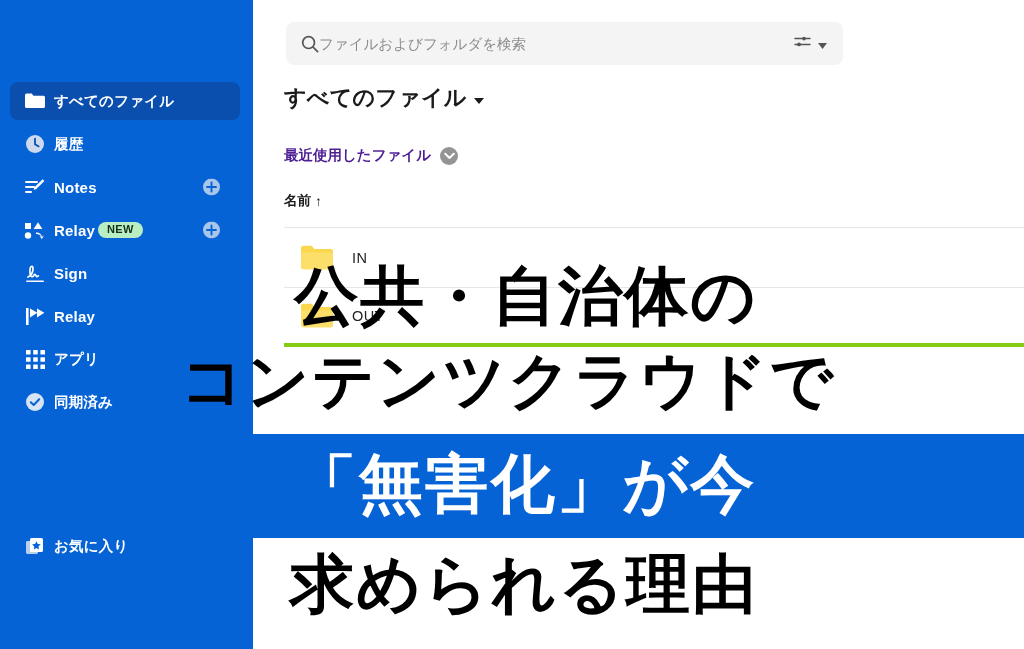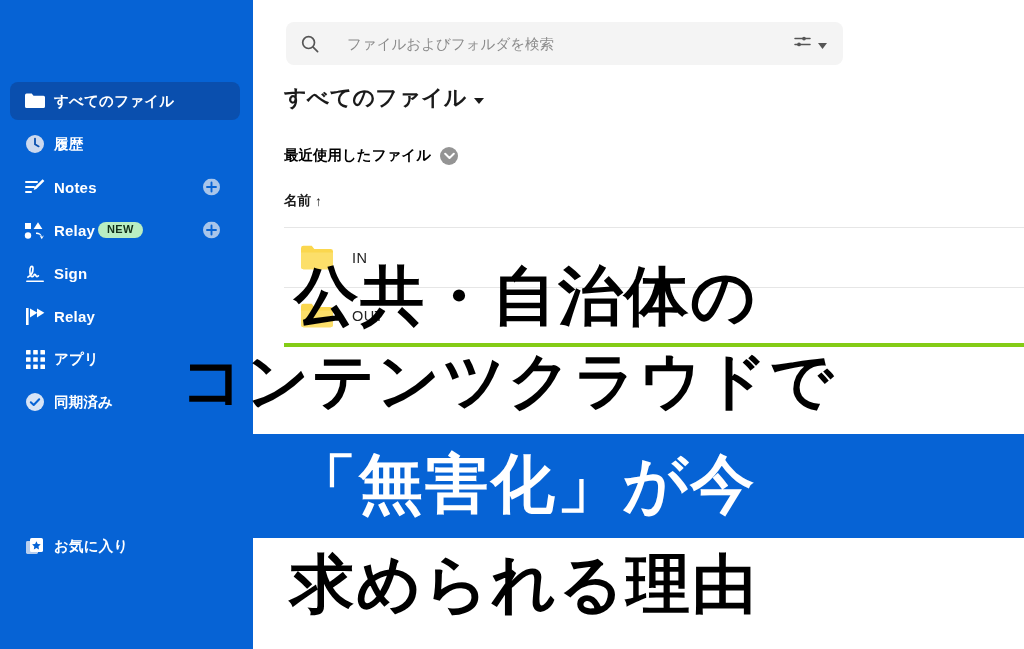--- a/index.html
+++ b/index.html
@@ -50,36 +50,36 @@
   #main{ position:absolute; left:253px; top:0; width:771px; height:649px; background:#fff; }
 
   #searchbar{
     position:absolute; left:33px; top:22px; width:557px; height:43px;
     background:#f4f4f4; border-radius:8px; display:flex; align-items:center;
   }
   #searchbar .sic{ margin-left:15px; width:18px; height:18px; display:flex; align-items:center; }
   #search-input{
     flex:1; border:0; background:transparent; outline:none;
     font-family:"Liberation Sans","DejaVu Sans",sans-serif;
-    font-size:14.5px; color:#222; margin-left:28px;
+    font-size:14.5px; color:#222; margin-left:0;
   }
   #search-input::placeholder{ color:#8b8b8b; }
   #filter-wrap{ display:flex; align-items:center; margin-right:16px; gap:7px; }
 
   #page-title{
     position:absolute; left:31px; top:83px;
     font-size:22px; font-weight:bold; color:#1a1a1a; letter-spacing:.3px;
     display:flex; align-items:center; gap:7px;
   }
   .caret-sm{ width:0;height:0;border-left:5px solid transparent;border-right:5px solid transparent;border-top:6px solid #1a1a1a; margin-top:6px; }
 
   #recent-row{
     position:absolute; left:31px; top:146px;
     display:flex; align-items:center; gap:9px;
-    font-size:14.5px; font-weight:bold; color:#000000;
+    font-size:14.5px; font-weight:bold; color:#4c1d95;
   }
   .circle-chev{ width:18px;height:18px;border-radius:50%;background:#949494;display:flex;align-items:center;justify-content:center;}
 
   #sort-row{
     position:absolute; left:31px; top:192px;
     display:flex; align-items:center; gap:4px;
     font-size:13.5px; font-weight:bold; color:#1a1a1a;
   }
 
   .file-row{

